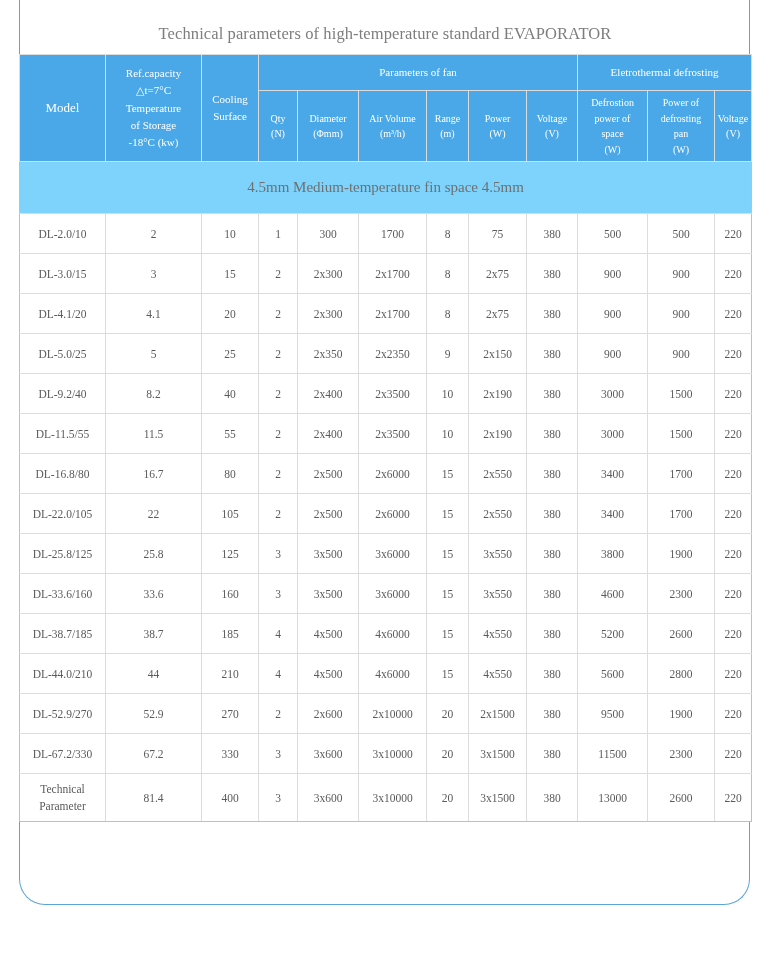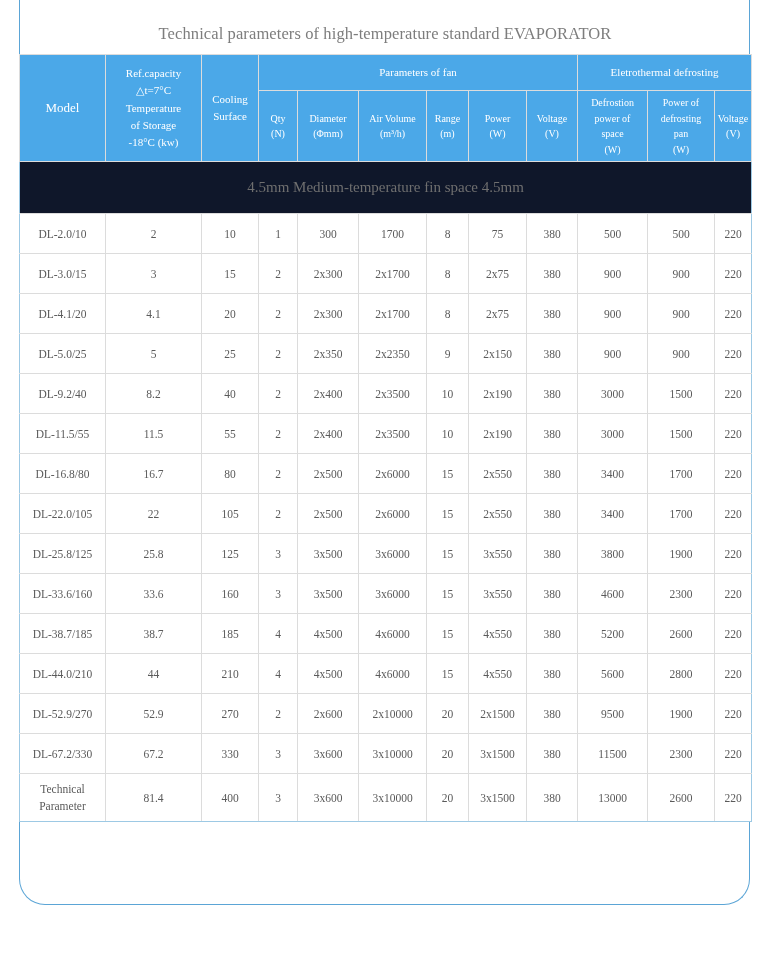--- a/index.html
+++ b/index.html
@@ -70,21 +70,21 @@
     font-size: 10px;
     line-height: 1.55;
     padding: 4px 2px;
   }
   thead th.big { font-size: 11px; margin-top: 48px; }
   thead th.model-cell { font-size: 13px; }
   thead th.grp { font-size: 11px; padding: 9px 18px; }
 
   
   tr.section-row td {
-    background: #0f172a;
+    background: #7dd3fc;
     color: #6f6f6f;
     font-size: 15px;
     height: 52px;
     border-left: 1px solid #bcd9ea;
     border-right: 1px solid #bcd9ea;
     border-top: none;
     border-bottom: 1px solid #dcdcdc;
   }
 
   

